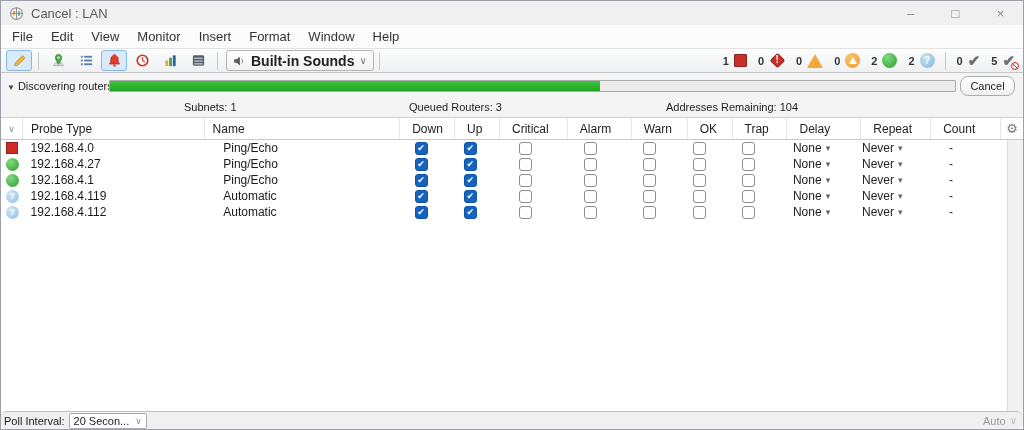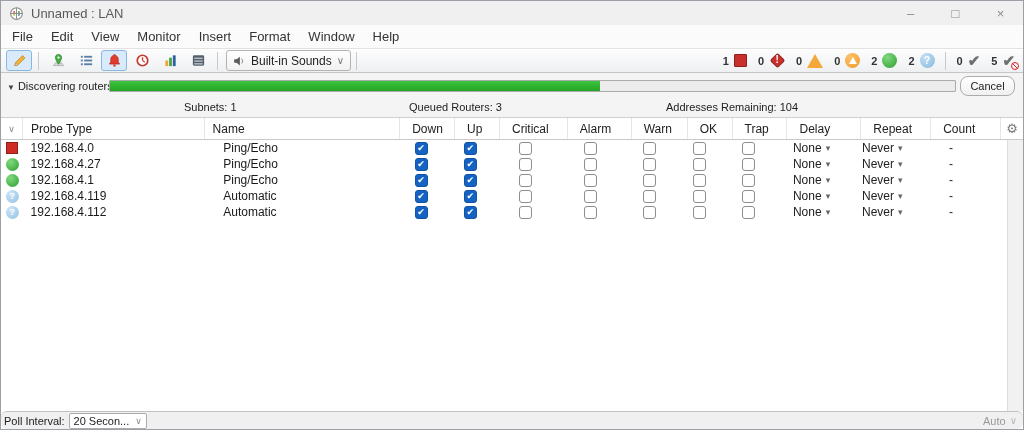--- a/index.html
+++ b/index.html
@@ -27,21 +27,21 @@
   
   .toolbar { position:absolute; top:47px; left:0; right:0; height:25px;
     background:linear-gradient(#fdfdfd,#eef0f2); border-top:1px solid #e2e2e2;
     border-bottom:1px solid #c6c6c6; display:flex; align-items:center; padding:0 4px; }
   .tbtn { width:26px; height:21px; display:flex; align-items:center; justify-content:center;
     border:1px solid transparent; border-radius:3px; margin:0 1px; }
   .tbtn.sel { background:#d9eafa; border-color:#86b8e3; }
   .tsep { width:1px; height:18px; background:#c9c9c9; margin:0 5px; }
   .sounddrop { display:flex; align-items:center; height:21px; padding:0 6px 0 5px; margin-left:3px;
     background:linear-gradient(#ffffff,#f1f1f1); border:1px solid #b3b3b3; border-radius:3px; gap:5px; }
-  .sounddrop .lbl { font-size:12px; color:#222; }
+  .sounddrop .lbl { font-size:14px; color:#222;font-weight:bold; }
   .sounddrop .chev { color:#777; font-size:10px; }
   .tspacer { flex:1; }
   .counter { display:flex; align-items:center; gap:5px; margin-left:11px; }
   .cnum { font-size:11px; font-weight:bold; color:#333; }
 
   .c-square { width:13px; height:13px; background:#c9302c; border:1px solid #8e1f1c; border-radius:1px; }
   .c-diamond { position:relative; width:16px; height:16px; }
   .c-diamond i { position:absolute; left:2.5px; top:2.5px; width:11px; height:11px; background:#c9302c;
     border:1px solid #8e1f1c; transform:rotate(45deg); border-radius:2px; }
   .c-diamond b { position:absolute; left:0; top:1px; width:16px; text-align:center; color:#fff;
@@ -136,21 +136,21 @@
 
   <div class="titlebar">
     <svg class="appicon" viewBox="0 0 16 16">
       <circle cx="8" cy="8" r="6.2" fill="#fff" stroke="#8a8a8a" stroke-width="1.2"></circle>
       <path d="M8 1.8v12.4 M1.8 8h12.4" stroke="#8a8a8a" stroke-width="1"></path>
       <path d="M4.5 5.5h2v2h-2z" fill="#d66"></path>
         <path d="M9.5 5.5h2v2h-2z" fill="#6a6"></path>
       <path d="M4.5 8.5h2v2h-2z" fill="#cc5"></path>
         <path d="M9.5 8.5h2v2h-2z" fill="#69c"></path>
     </svg>
-    <span class="titletext">Unnamed : LAN</span>
+    <span class="titletext">Cancel : LAN</span>
     <div class="wincontrols">
       <div class="winbtn">–</div>
       <div class="winbtn">□</div>
       <div class="winbtn">×</div>
     </div>
   </div>
 
   <div class="menubar">
     <span class="menuitem">File</span>
     <span class="menuitem">Edit</span>

